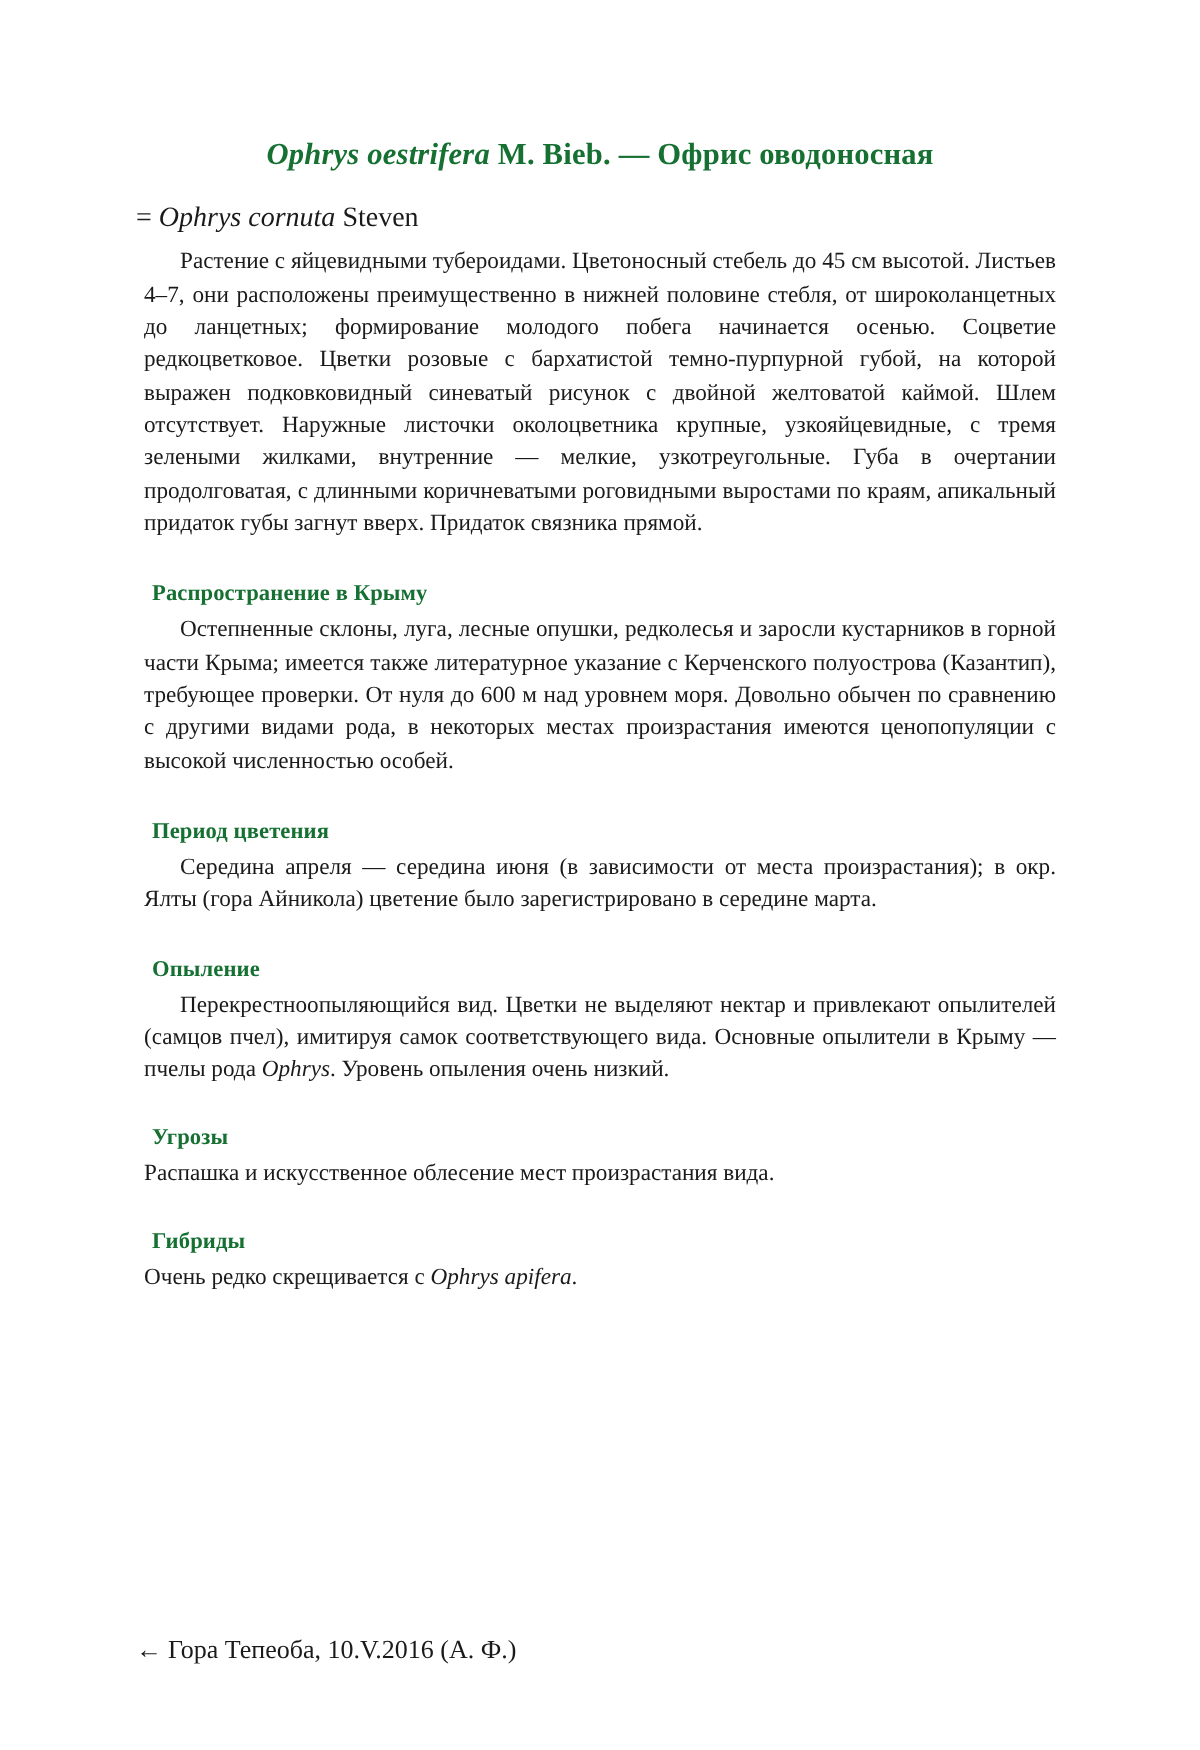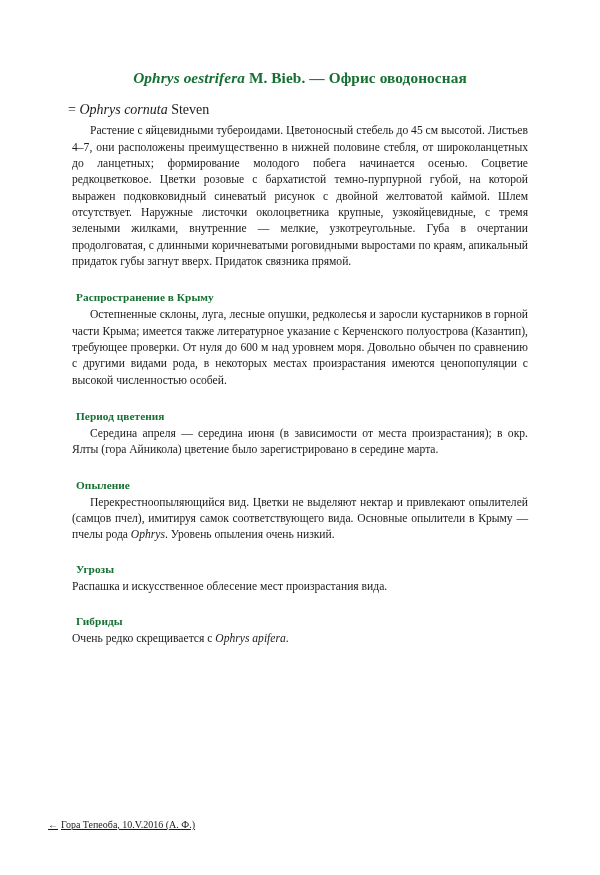--- a/index.html
+++ b/index.html
@@ -100,27 +100,26 @@
   .gap-raspr   { margin-top: 20px; }
   .gap-period  { margin-top: 20px; }
   .gap-opyl    { margin-top: 19px; }
   .gap-gibr    { margin-top: 19px; }
   .gap-ugr     { margin-top: 18px; }
   .gap-mery    { margin-top: 19px; }
 
   
   .caption {
     position: absolute;
-    left: 48px;
+    left: 68px;
     top: 818px;
-    font-size: 10px;
+    font-size: 13px;
     line-height: 14px;
     color: #1a1a1a;
     white-space: nowrap;
-    text-decoration: underline;
   }
   .caption .arrow {
     font-family: "Liberation Serif", "DejaVu Serif", serif;
     margin-right: 3px;
   }
 </style>
 </head>
 <body>
 
 <div class="page">

